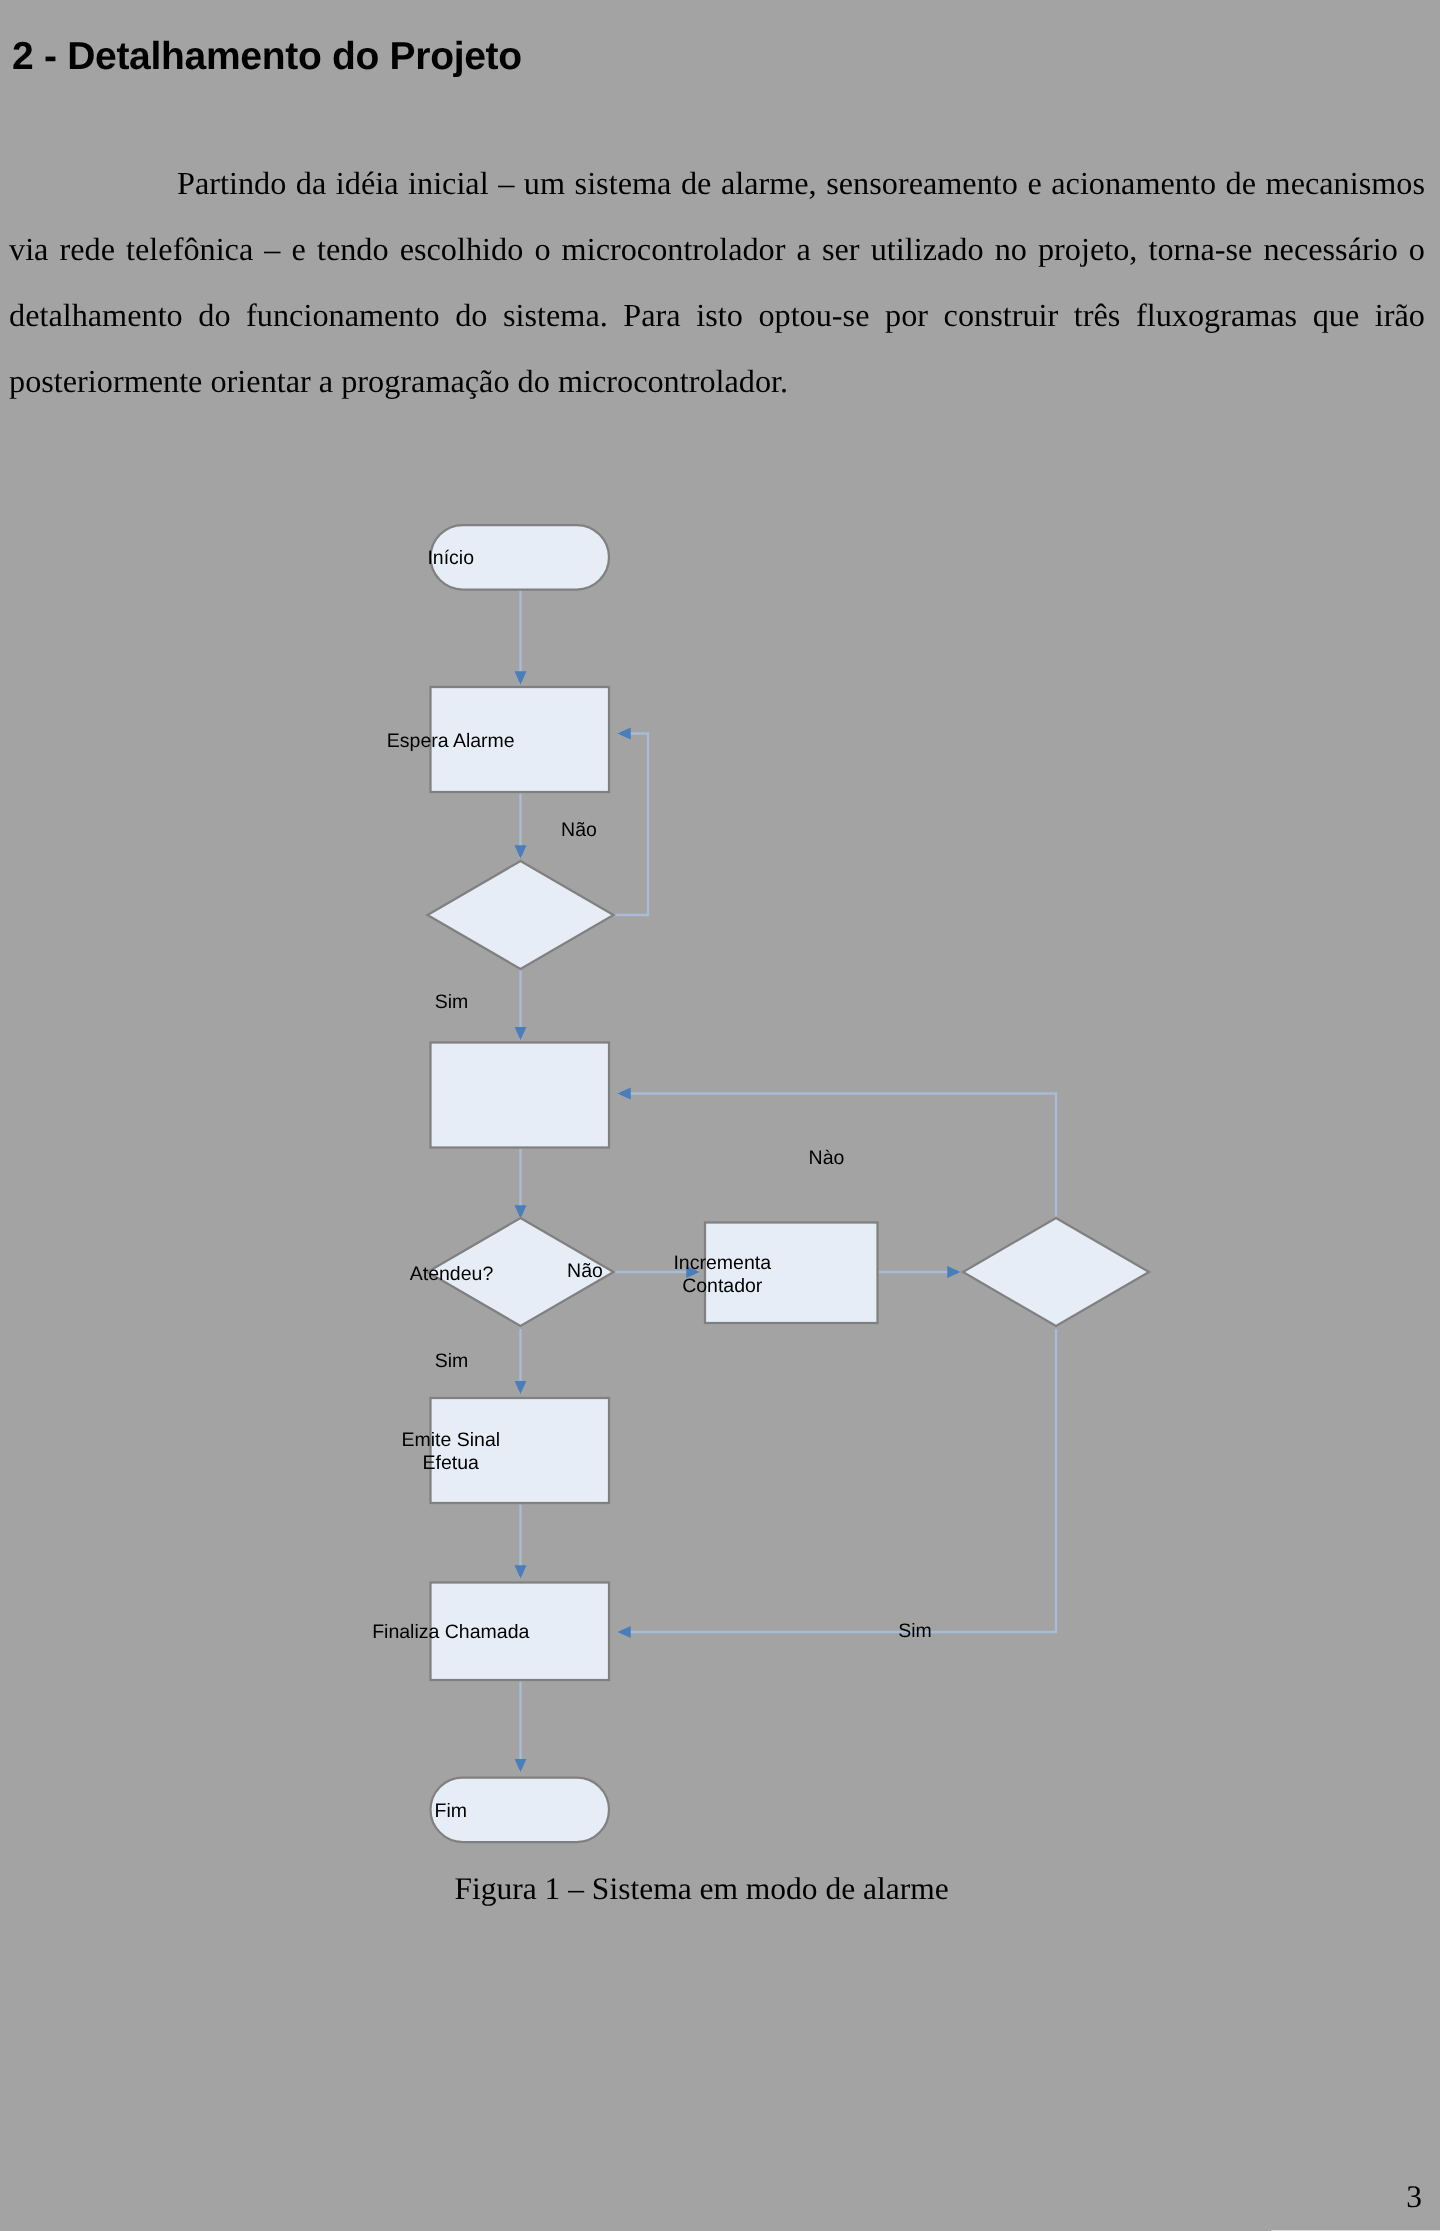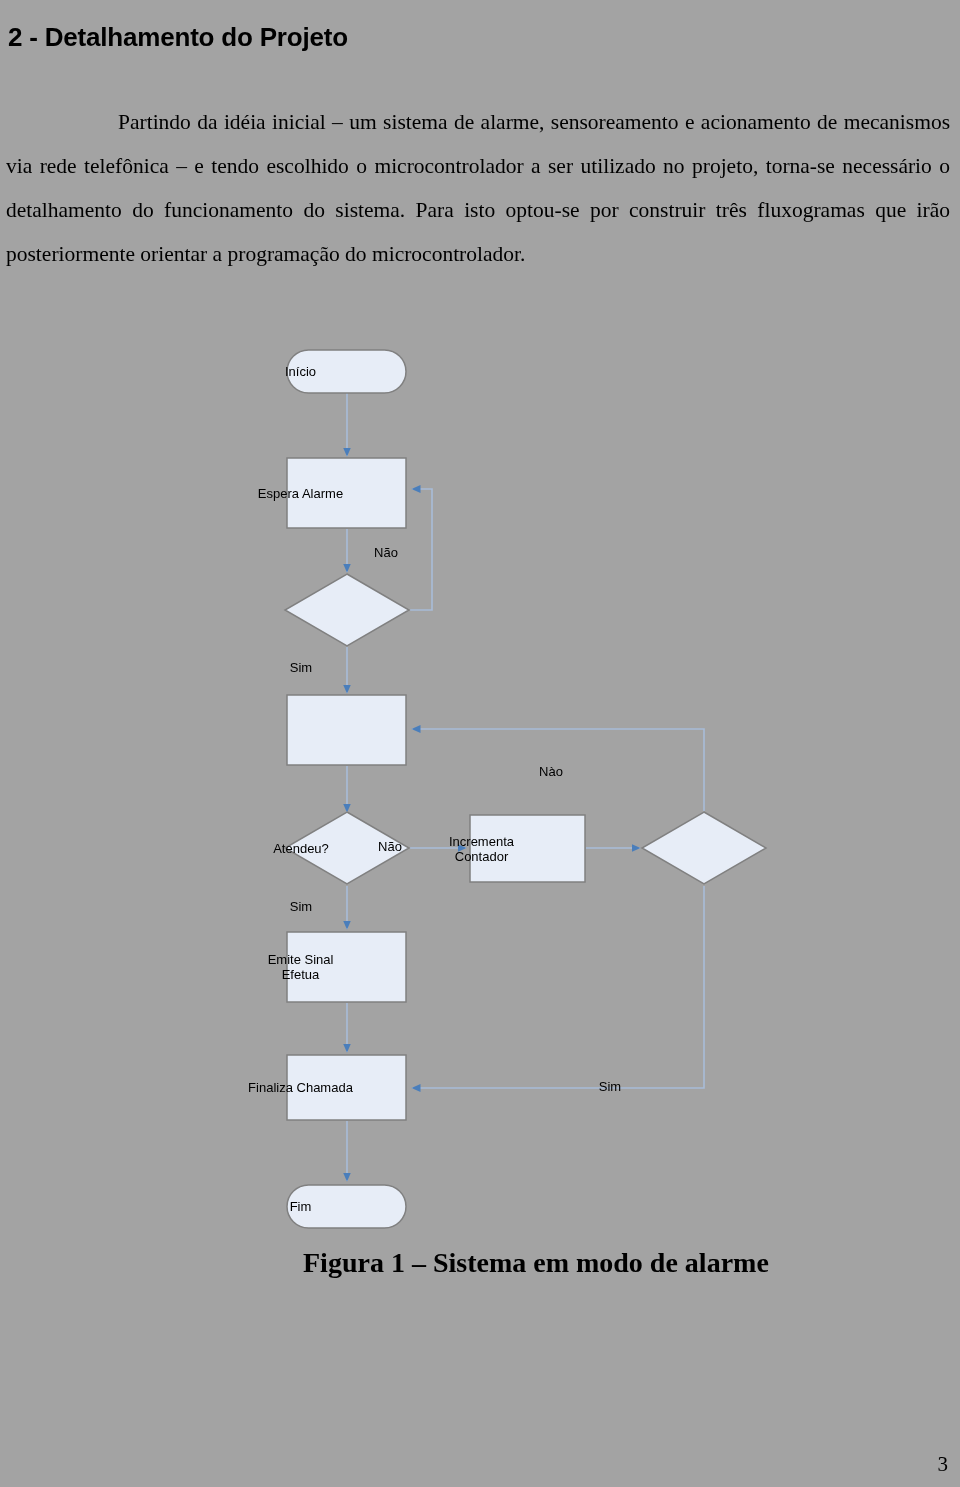--- a/index.html
+++ b/index.html
@@ -76,22 +76,22 @@
     text-align: center;
     white-space: nowrap;
   }
 
   
   #caption {
     position: absolute;
     left: 303px;
     top: 1247px;
     font-family: "Liberation Serif", "DejaVu Serif", serif;
-    font-weight: bold;
-    font-size: 28px;
+    font-weight: normal;
+    font-size: 21px;
     color: #000000;
     white-space: nowrap;
   }
 
   
   #page-number {
     position: absolute;
     right: 12px;
     bottom: 10px;
     font-family: "Liberation Serif", "DejaVu Serif", serif;

